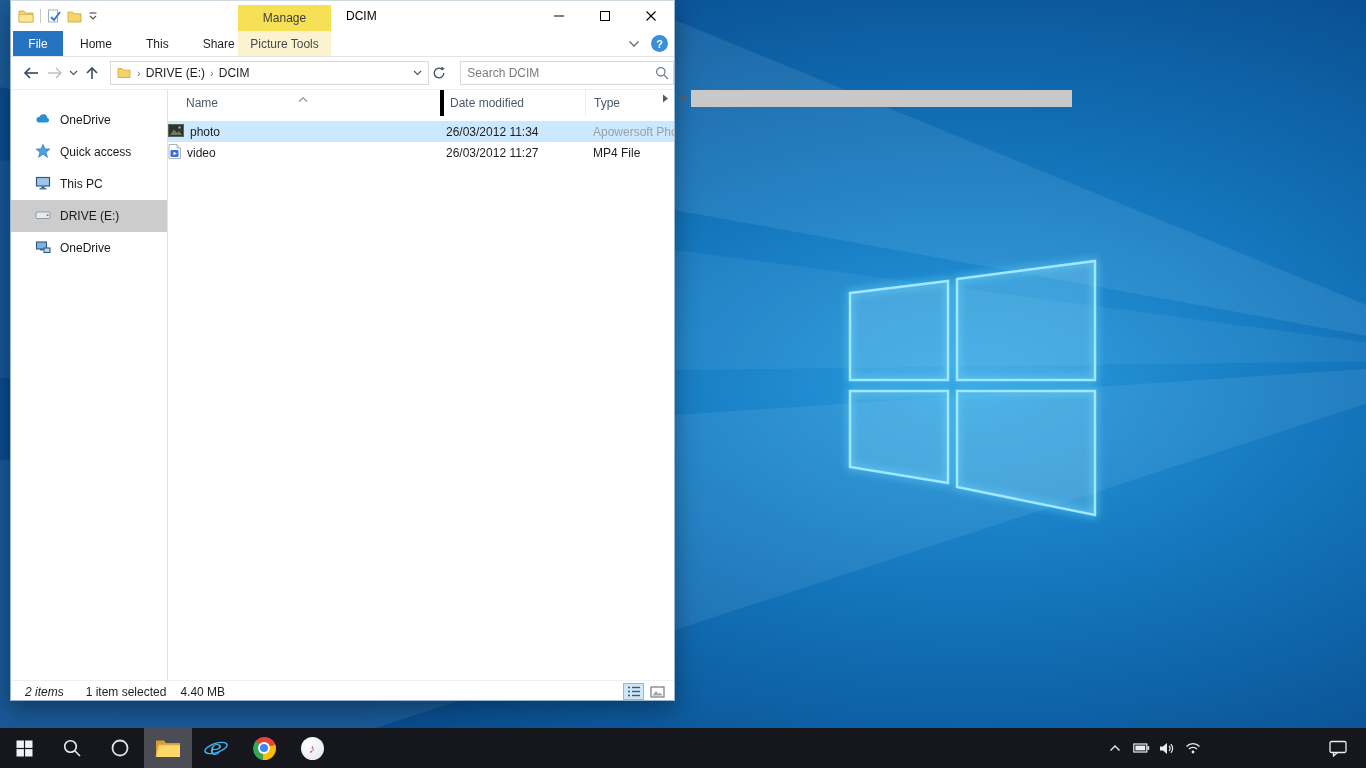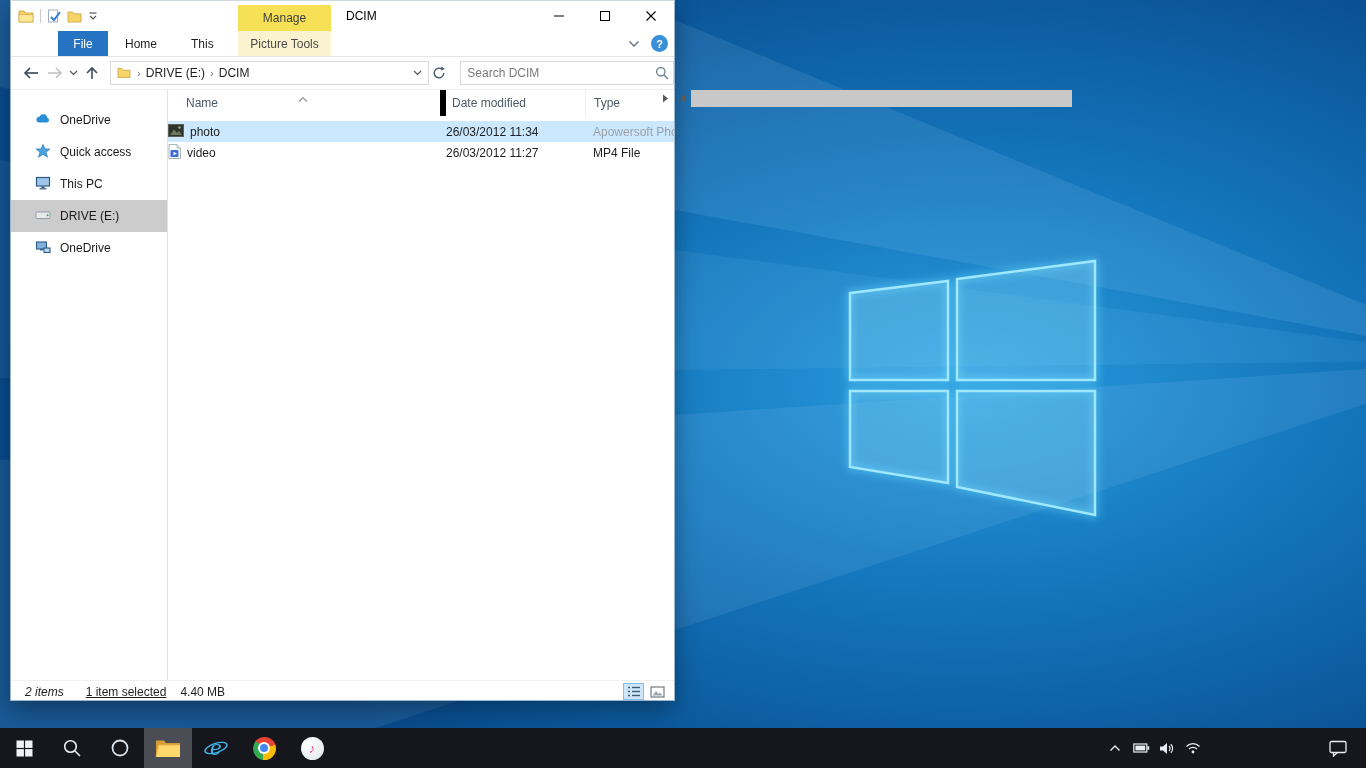--- a/index.html
+++ b/index.html
@@ -21,21 +21,21 @@
   .contextual-label {
     position:absolute; left:227px; top:4px; width:93px; height:26px;
     background:#f5e056; display:flex; align-items:center; justify-content:center;
     font-size:12px; color:#3f3f3f;
   }
   .window-title { position:absolute; left:335px; top:0; line-height:30px; font-size:12px; color:#000; }
   .caption-buttons { position:absolute; right:0; top:0; display:flex; }
   .caption-btn { width:46px; height:30px; display:flex; align-items:center; justify-content:center; }
 
   
-  .tabrow { height:26px; display:flex; align-items:stretch; position:relative; border-bottom:1px solid #e5e5e5; flex:0 0 auto; font-size:12px;padding-left:45px; }
+  .tabrow { height:26px; display:flex; align-items:stretch; position:relative; border-bottom:1px solid #e5e5e5; flex:0 0 auto; font-size:12px; }
   .tab-file { margin-left:2px; width:50px; background:#2673c2; color:#fff; display:flex; align-items:center; justify-content:center; }
   .tab { padding:0 17px; display:flex; align-items:center; color:#1e1e1e; }
   .tab-contextual { position:absolute; left:227px; top:0; width:93px; height:100%; background:#fbf3cf; display:flex; align-items:center; justify-content:center; color:#494949; }
   .ribbon-controls { position:absolute; right:6px; top:0; height:100%; display:flex; align-items:center; gap:11px; }
   .help-btn { width:17px; height:17px; border-radius:50%; background:#3a8fd9; color:#fff; font-size:11px; font-weight:bold; display:flex; align-items:center; justify-content:center; }
 
   
   .navbar { height:33px; display:flex; align-items:center; padding-left:8px; border-bottom:1px solid #ededed; flex:0 0 auto; }
   .nav-btn { width:24px; height:24px; display:flex; align-items:center; justify-content:center; }
   .nav-chev { width:14px; height:24px; display:flex; align-items:center; justify-content:center; }
@@ -53,40 +53,40 @@
   
   .main { display:flex; height:590px; flex:0 0 auto; }
   .sidebar { width:156px; padding-top:14px; background:#fff; }
   .side-item { height:32px; display:flex; align-items:center; padding-left:24px; gap:9px; font-size:12px; color:#1a1a1a; cursor:default; }
   .side-item.selected { background:#cccccc; }
   .filearea { flex:1; border-left:1px solid #e3e3e3; display:flex; flex-direction:row; min-width:0; }
   .listwrap { height:573px; position:relative; overflow:hidden; }
   .cols-header { height:26px; display:flex; position:relative; font-size:12px; color:#4c5a68; }
   .colh { display:flex; align-items:center; }
   .colh-name { width:272px; padding-left:18px; }
-  .colh-date { width:145px; padding-left:6px; border-left:6px solid #000000; }
+  .colh-date { width:145px; padding-left:6px; border-left:4px solid #000000; }
   .colh-type { flex:1; padding-left:8px; border-left:1px solid #ededed; }
   .sort-caret { position:absolute; left:130px; top:1px; }
   .rows { margin-top:5px; }
   .row { height:21px; display:flex; align-items:center; font-size:12px; color:#1e1e1e; }
   .row.selected { background:#cce8ff; }
   .cell-name { width:272px; display:flex; align-items:center; gap:6px; }
   .cell-date { width:145px; padding-left:6px; }
   .cell-type { flex:1; padding-left:8px; white-space:nowrap; overflow:hidden; }
   .cell-type.faded { color:#9aa1a8; }
 
   
   .hscroll { height:17px; background:#f1f1f1; position:relative; flex:0 0 auto; }
   .hs-arrow { position:absolute; top:0; width:17px; height:17px; display:flex; align-items:center; justify-content:center; }
   .hs-arrow.left { left:0; } .hs-arrow.right { right:0; }
   .hs-thumb { position:absolute; left:17px; top:0; width:381px; height:17px; background:#c8c8c8; }
 
   
   .statusbar { height:22px; display:flex; align-items:center; font-size:12px; color:#1e1e1e; position:relative; border-top:1px solid #f0f0f0; flex:0 0 auto; }
-  .sb-items { margin-left:14px;font-style:italic; } .sb-sel { margin-left:22px;text-decoration:underline; } .sb-size { margin-left:14px; }
+  .sb-items { margin-left:14px;font-style:italic; } .sb-sel { margin-left:22px; } .sb-size { margin-left:14px; }
   .view-toggles { position:absolute; right:6px; top:2px; display:flex; gap:3px; }
   .vt { width:21px; height:17px; display:flex; align-items:center; justify-content:center; border:1px solid transparent; }
   .vt.active { background:#cfe6f9; border:1px solid #88bde8; }
 
   
   .taskbar { position:absolute; left:0; bottom:0; width:1366px; height:40px; background:#16171c; display:flex; align-items:stretch; z-index:5; }
   .tb-btn { width:48px; display:flex; align-items:center; justify-content:center; }
   .tb-btn.active { background:#4a4d53; }
   .tray { position:absolute; right:0; top:0; height:40px; display:flex; align-items:center; padding-right:8px; }
   .tray-btn { width:26px; height:40px; display:flex; align-items:center; justify-content:center; }

